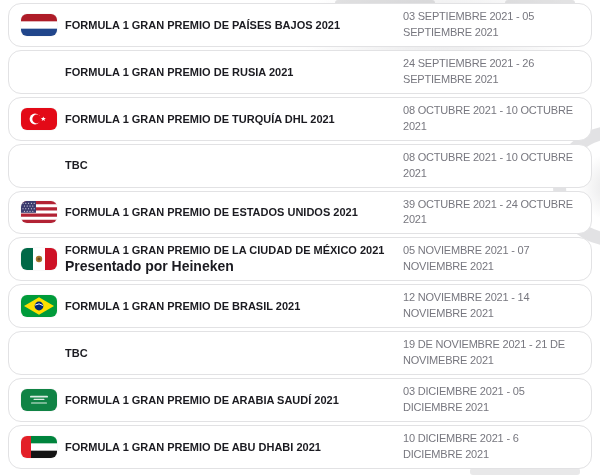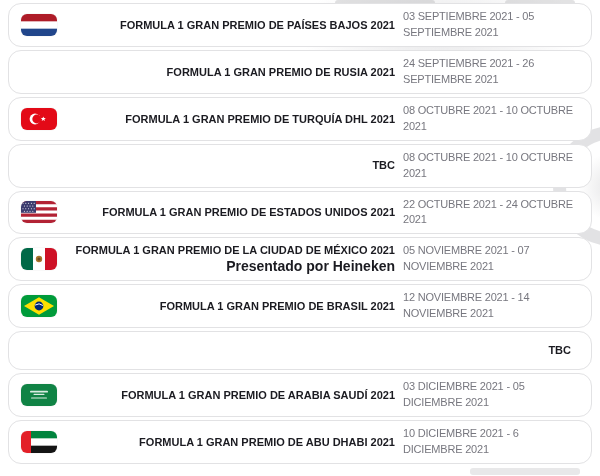--- a/index.html
+++ b/index.html
@@ -37,21 +37,21 @@
   }
   .flag-wrap{
     flex:0 0 36px;width:36px;height:22px;margin-right:8px;
     border-radius:6px;overflow:hidden;box-shadow:0 0 1px rgba(0,0,0,.25);
     display:block;
   }
   .flag-wrap svg{display:block;width:36px;height:22px;}
   .flag-empty{visibility:hidden;box-shadow:none;}
   .race-info{
     flex:1 1 auto;min-width:0;display:flex;flex-direction:column;
-    justify-content:center;padding-right:8px;align-items:flex-end;
+    justify-content:center;padding-right:8px;
   }
   .race-title{
     font-size:11px;font-weight:bold;color:#1b1b21;line-height:1.3;
     letter-spacing:0;white-space:nowrap;overflow:hidden;
   }
   .race-subtitle{
     font-size:14px;font-weight:bold;color:#1b1b21;line-height:1.25;
   }
   .race-subtitle:empty{display:none;}
   .race-dates{
@@ -153,21 +153,21 @@
               <circle cx="6.2" cy="10.3" r=".55"></circle>
               <circle cx="9" cy="10.3" r=".55"></circle>
               <circle cx="11.8" cy="10.3" r=".55"></circle>
             </g>
           </svg>
         </span>
     <span class="race-info">
       <span class="race-title">FORMULA 1 GRAN PREMIO DE ESTADOS UNIDOS 2021</span>
 
     </span>
-    <span class="race-dates">22 OCTUBRE 2021 - 24 OCTUBRE 2021</span>
+    <span class="race-dates">39 OCTUBRE 2021 - 24 OCTUBRE 2021</span>
   </a>
 
   <a class="race-card">
     <span class="flag-wrap">
           <svg viewBox="0 0 36 22">
             <rect width="36" height="22" fill="#fff"></rect>
             <rect width="12" height="22" fill="#006847"></rect>
             <rect x="24" width="12" height="22" fill="#CE1126"></rect>
             <circle cx="18" cy="11" r="3.2" fill="#a8742c"></circle>
             <circle cx="18" cy="11" r="1.6" fill="#6e4a1f"></circle>
@@ -195,20 +195,21 @@
     </span>
     <span class="race-dates">12 NOVIEMBRE 2021 - 14 NOVIEMBRE 2021</span>
   </a>
 
   <a class="race-card">
     <span class="flag-wrap flag-empty"></span>
     <span class="race-info">
       <span class="race-title">TBC</span>
 
     </span>
+    <span class="race-dates">19 DE NOVIEMBRE 2021 - 21 DE NOVIMEBRE 2021</span>
   </a>
 
   <a class="race-card">
     <span class="flag-wrap">
           <svg viewBox="0 0 36 22">
             <rect width="36" height="22" fill="#108345"></rect>
             <g fill="#fff" opacity=".85">
               <rect x="9" y="6.8" width="18" height="1.7" rx=".85"></rect>
               <rect x="12.5" y="9.8" width="11" height="1.3" rx=".65"></rect>
               <rect x="10" y="13.6" width="16" height="1" rx=".5"></rect>

